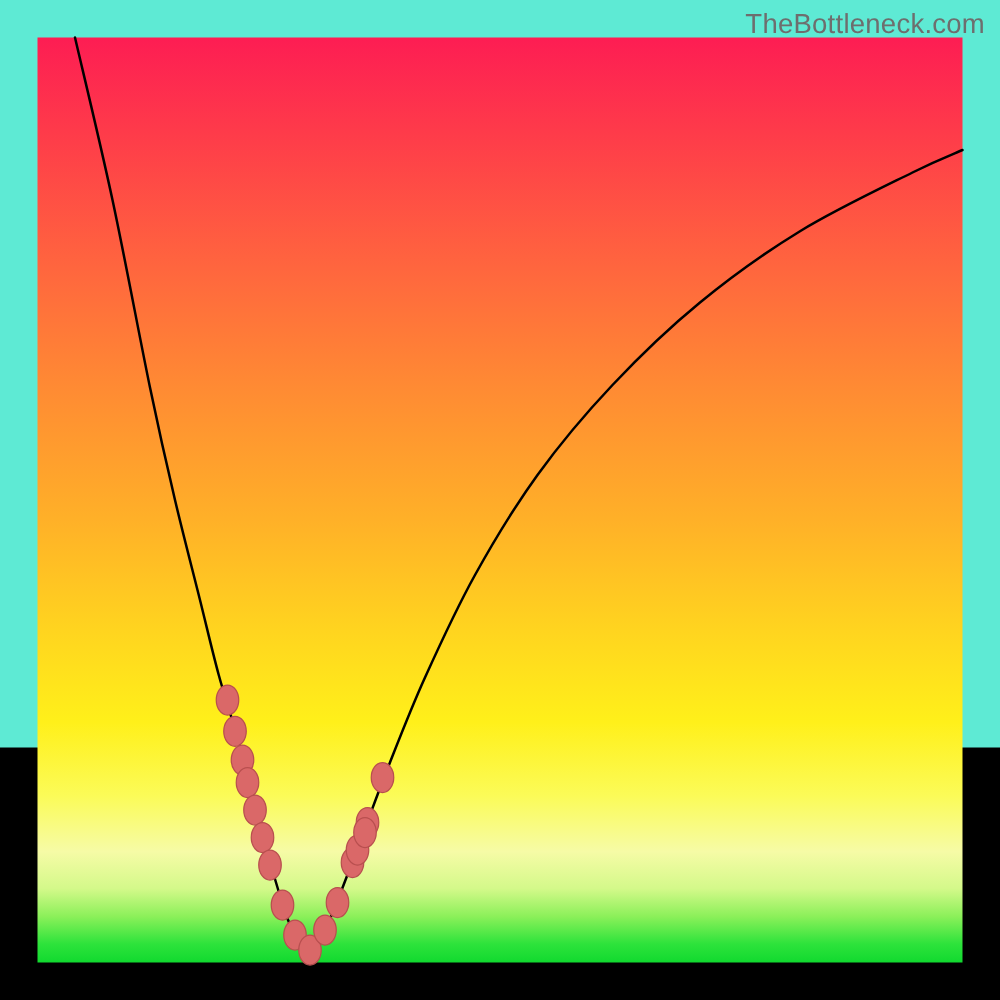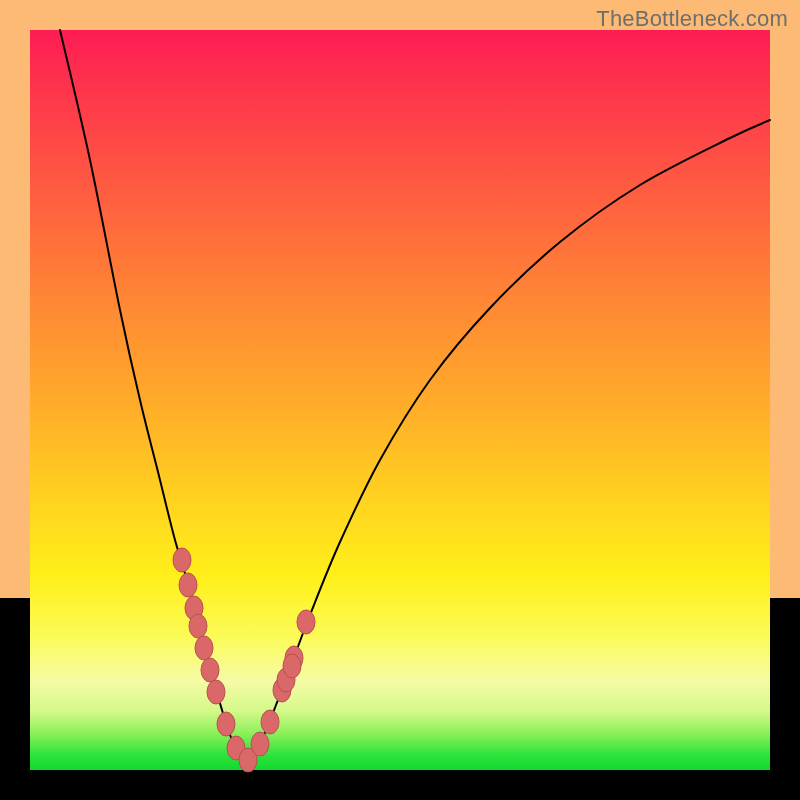--- a/index.html
+++ b/index.html
@@ -8,21 +8,21 @@
     width: 800px;
     height: 800px;
     overflow: hidden;
     background: #000;
     font-family: Arial, Helvetica, sans-serif;
   }
   .frame {
     position: relative;
     width: 800px;
     height: 598px;
-    background: #fdba74;
+    background: #5eead4;
   }
   .plot {
     position: absolute;
     left: 30px;
     top: 30px;
     width: 740px;
     height: 740px;
     
     background: linear-gradient(
       to bottom,

